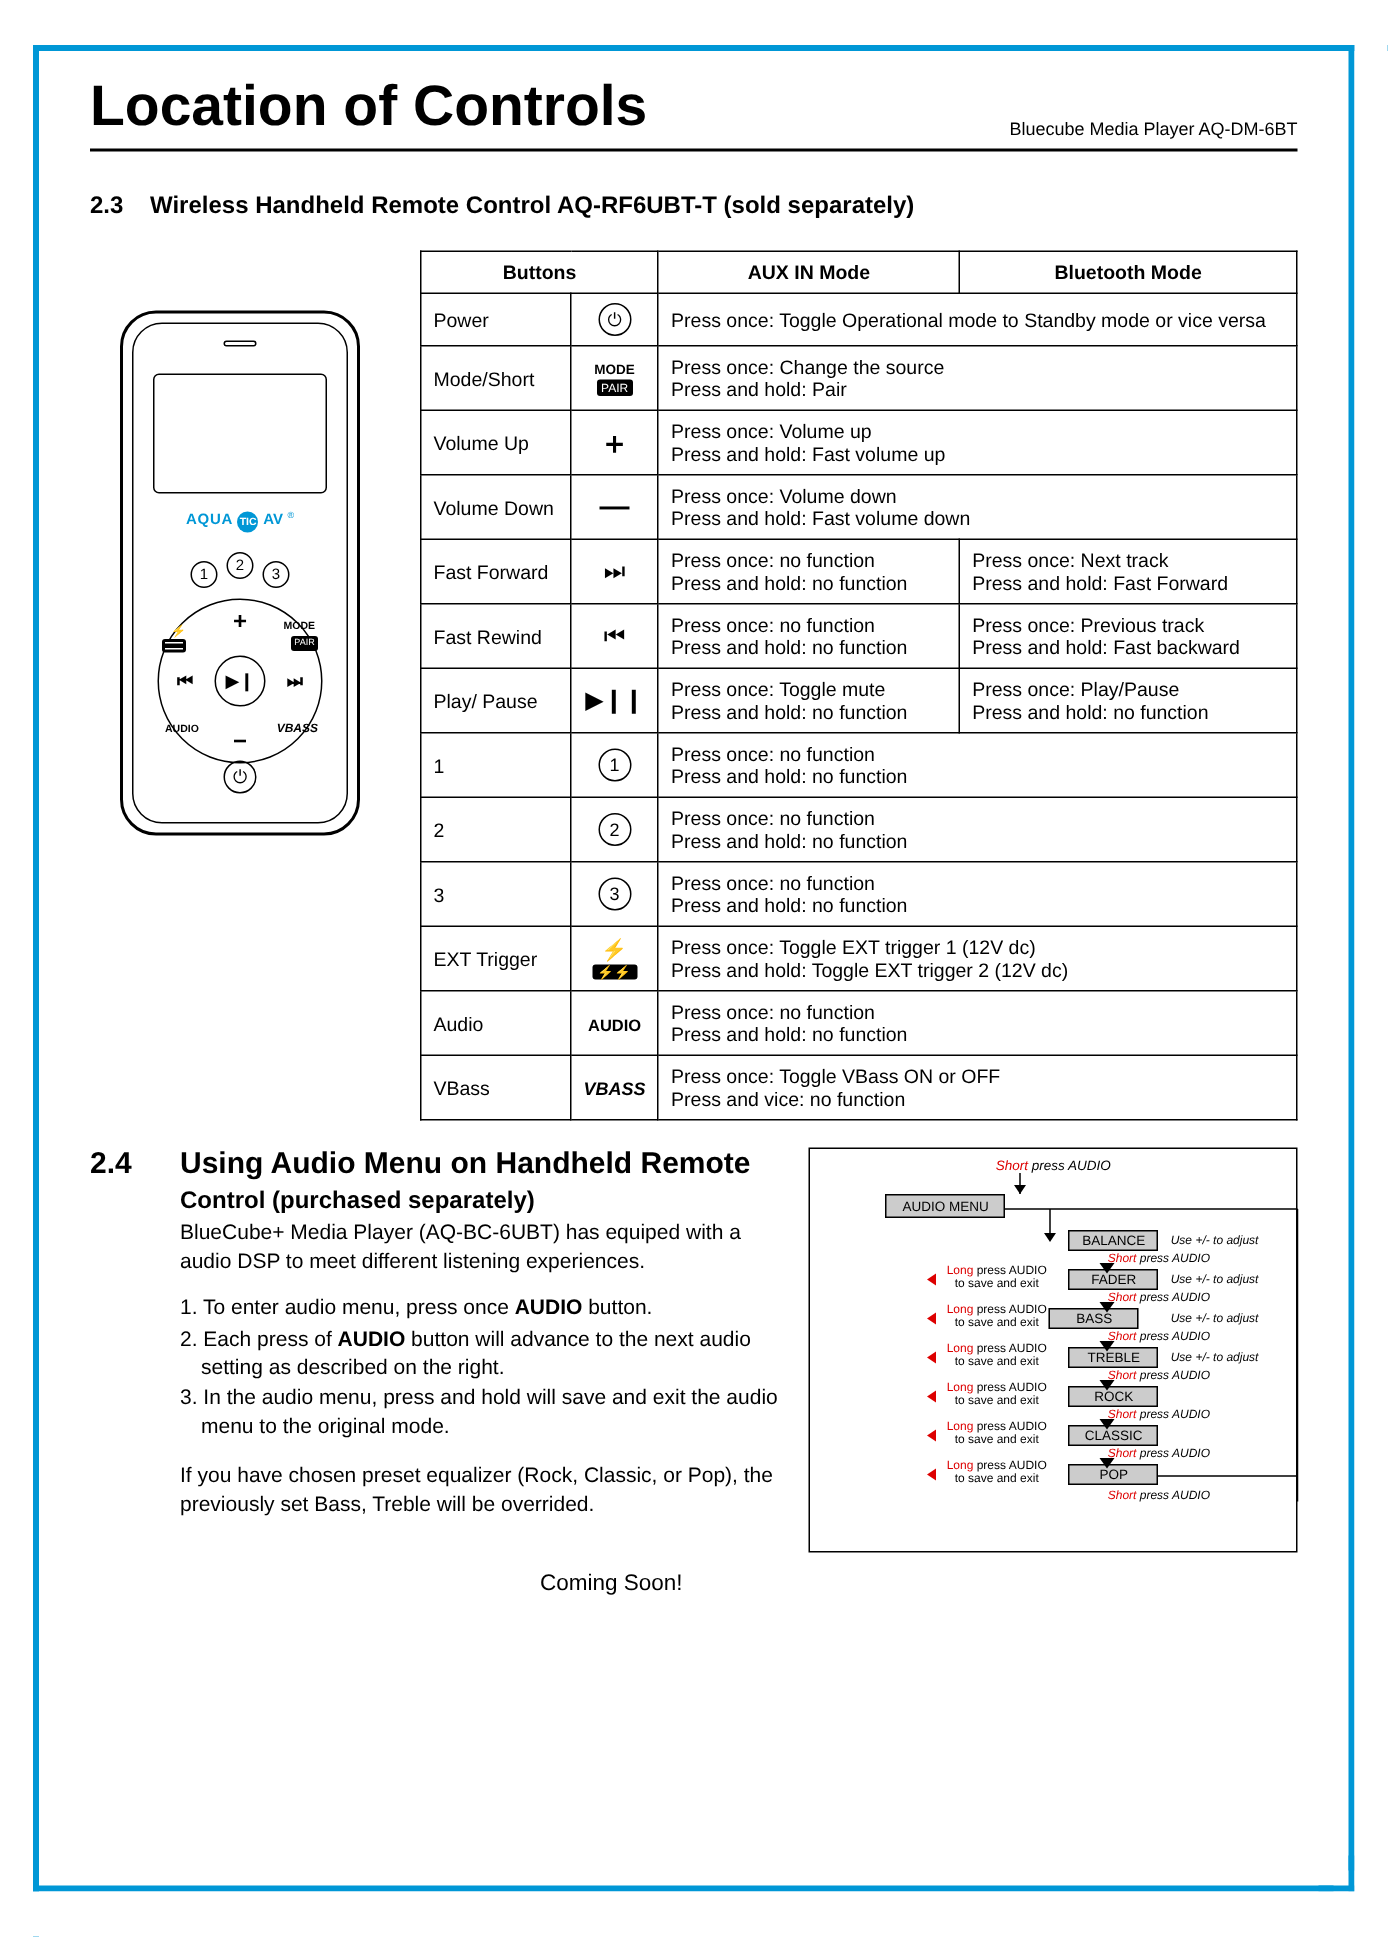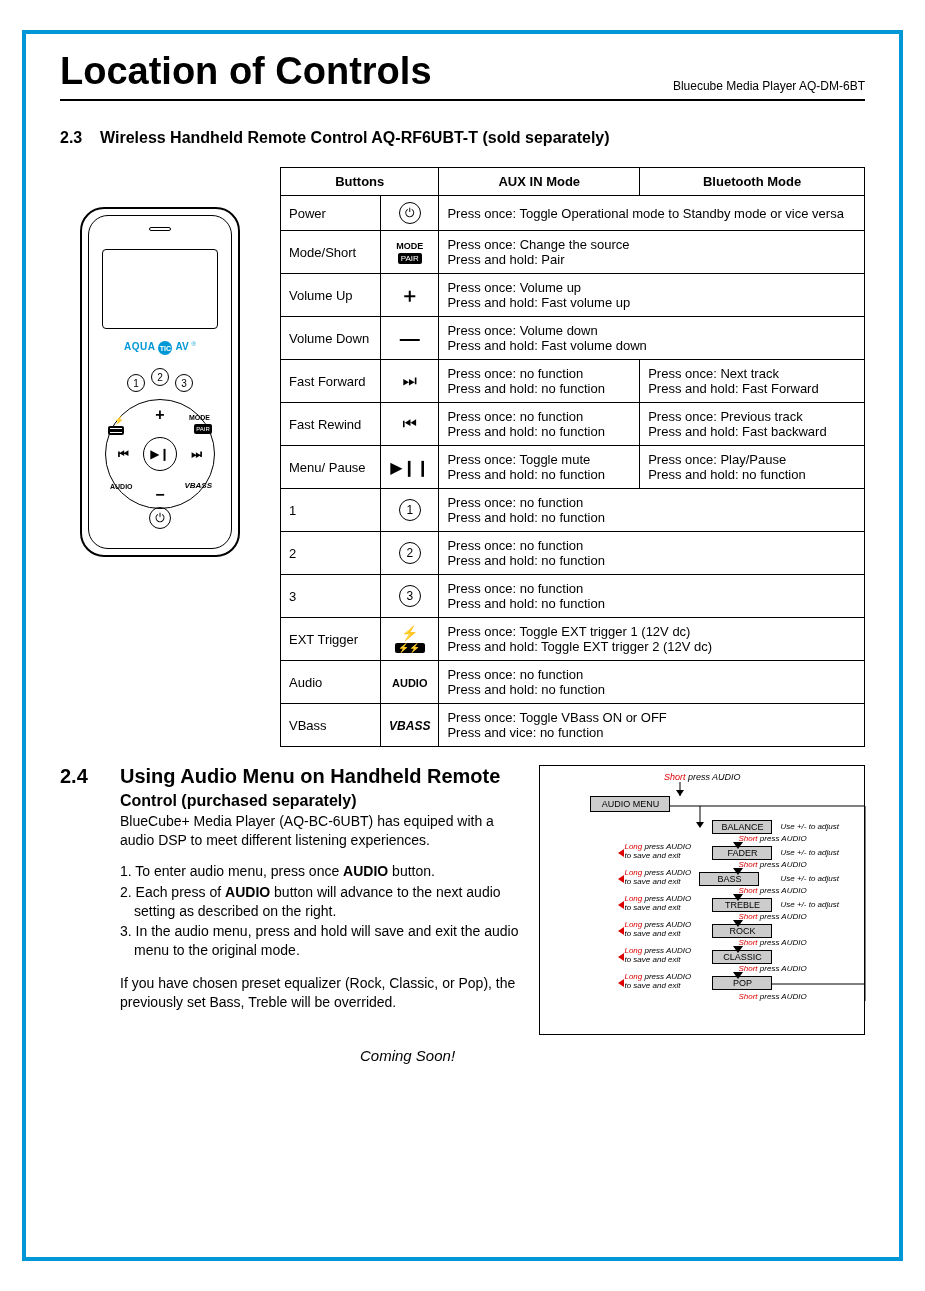--- a/index.html
+++ b/index.html
@@ -75,39 +75,39 @@
   .sec24-title { font-size:20px; font-weight:700; margin-bottom:4px; }
   .sec24-title .num { display:inline-block; width:60px; vertical-align:top;}
   .sec24-sub { font-size:16px; font-weight:700; margin-left:60px; margin-bottom:2px;}
   .sec24-body { margin-left:60px; }
   
   .flow { border:1px solid #000; width:340px; height:270px; position:relative; font-size:9px; }
   .flow .start { position:absolute; top:6px; left:50%; transform:translateX(-50%); font-style:italic;}
   .flow .start .r { color:#d00;}
   .flow .menu-hdr { position:absolute; top:30px; left:50px; width:80px; background:#ccc; border:1px solid #000; text-align:center; font-size:9px; padding:2px 0;}
   .flow .item { position:absolute; width:60px; background:#ccc; border:1px solid #000; text-align:center; font-size:9px; padding:1px 0;}
-  .flow .hint-l { position:absolute; font-size:8px; font-style:italic; text-align:left; width:80px;}
+  .flow .hint-l { position:absolute; font-size:8px; text-align:center; width:80px;}
   .flow .hint-l .r, .flow .hint-r .r { color:#d00;}
   .flow .sp { position:absolute; font-size:8px; font-style:italic;}
   .flow .sp .r { color:#d00;}
   
   #fi-balance{top:54px; left:172px;}
   #fi-fader  {top:80px; left:172px;}
   #fi-bass   {top:106px; left:159px;}
   #fi-treble {top:132px; left:172px;}
   #fi-rock   {top:158px; left:172px;}
   #fi-classic{top:184px; left:172px;}
   #fi-pop    {top:210px; left:172px;}
   .flow .adj { position:absolute; font-size:8px; font-style:italic;}
   .flow svg { pointer-events:none; }
   
   .sec25 { margin-top:12px; font-size:16px; }
   .sec25 .t { font-weight:700; }
   .sec25 .num { display:inline-block; width:40px;}
-  .sec25 .soon { margin-left:300px; font-size:15px;font-style:italic;}
+  .sec25 .soon { margin-left:300px; font-size:15px;}
   
   .footer { position:absolute; bottom:48px; left:60px; right:60px; display:flex; justify-content:space-between; border-top:2px solid #000; padding-top:8px; font-size:16px; font-weight:700; z-index:5;}
   .icon-plus { font-size:20px; font-weight:700;}
   .icon-minus { font-size:20px; font-weight:700;}
   .icon-sym { font-size:16px;}
   .arrow-down { width:0; height:0; border-left:5px solid transparent; border-right:5px solid transparent; border-top:7px solid #000; position:absolute;}
   .arrow-left-red { width:0; height:0; border-top:4px solid transparent; border-bottom:4px solid transparent; border-right:6px solid #d00; position:absolute;}
 </style>
 </head>
 <body>
@@ -211,21 +211,21 @@
         </tr>
         <tr>
           <td style="white-space:pre-line">Fast Rewind</td>
           <td class="icon-col icon-sym">⏮</td>
           <td style="white-space:pre-line">Press once: no function
 Press and hold: no function</td>
           <td style="white-space:pre-line">Press once: Previous track
 Press and hold: Fast backward</td>
         </tr>
         <tr>
-          <td style="white-space:pre-line">Menu/ Pause</td>
+          <td style="white-space:pre-line">Play/ Pause</td>
           <td class="icon-col icon-sym">▶❙❙</td>
           <td style="white-space:pre-line">Press once: Toggle mute
 Press and hold: no function</td>
           <td style="white-space:pre-line">Press once: Play/Pause
 Press and hold: no function</td>
         </tr>
         <tr>
           <td>1</td>
           <td class="icon-col"><span class="icon-circ">1</span></td>
           <td colspan="2" style="white-space:pre-line">Press once: no function

